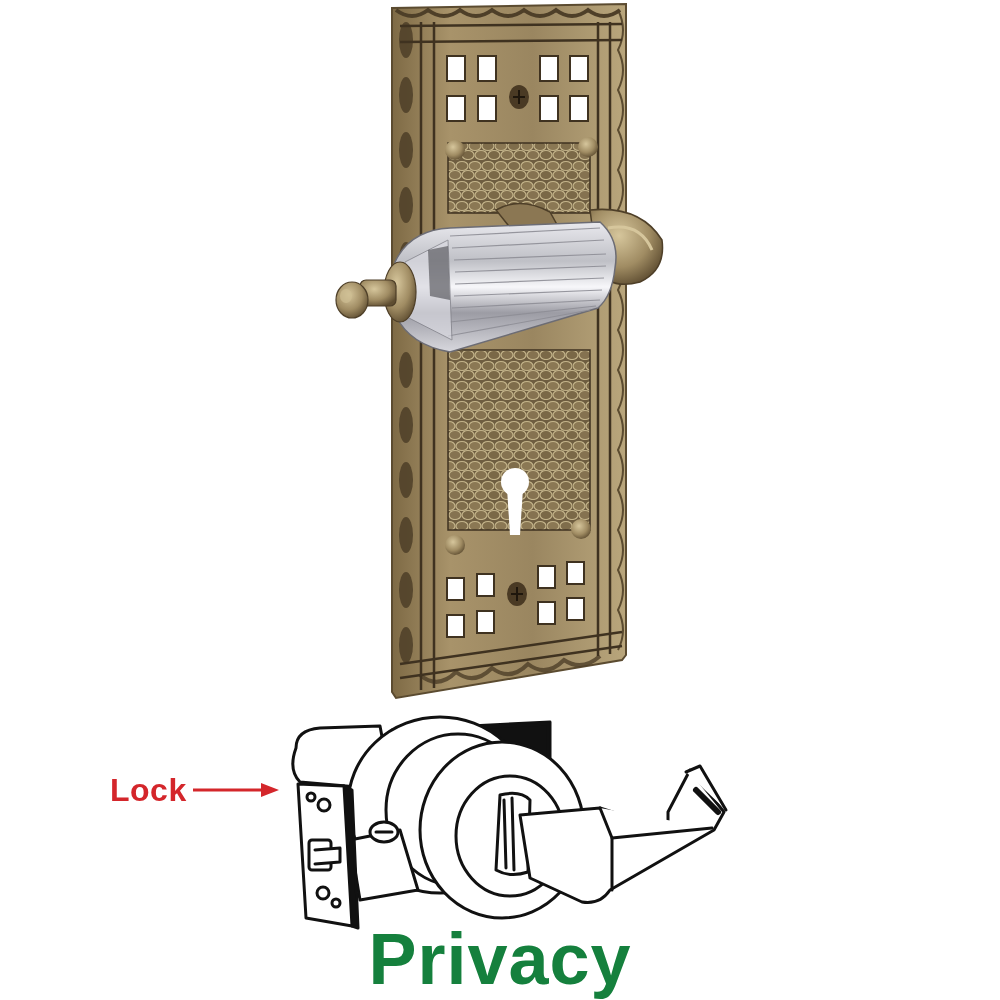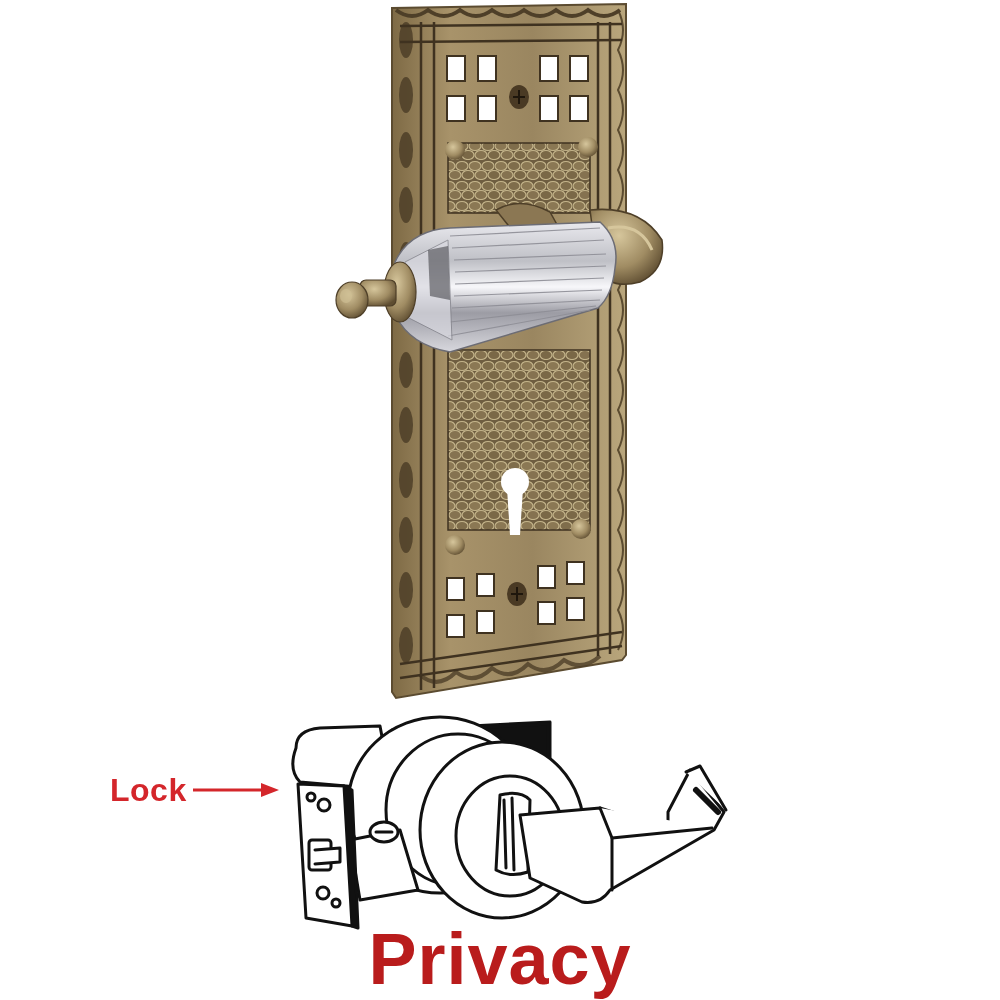--- a/index.html
+++ b/index.html
@@ -6,21 +6,21 @@
   body { width: 1000px; height: 1000px; position: relative; overflow: hidden;
          font-family: "Liberation Sans", sans-serif; }
   .stage { position: absolute; left: 0; top: 0; width: 1000px; height: 730px; }
   .product-photo { position: absolute; left: 300px; top: 0; width: 380px; height: 700px; }
   .lockset-diagram { position: absolute; left: 280px; top: 700px; width: 460px; height: 230px; }
   .lock-callout { position: absolute; left: 110px; top: 768px; height: 44px; display: flex; align-items: center; }
   .lock-label { color: #d4262b; font-weight: bold; font-size: 32px; letter-spacing: 0.5px;
                 font-family: "Liberation Sans", sans-serif; }
   .lock-arrow { margin-left: 6px; }
   .function-caption { position: absolute; left: 0; width: 1000px; top: 918px; text-align: center;
-                      font-size: 72px; font-weight: bold; color: #b91c1c;
+                      font-size: 72px; font-weight: bold; color: #15803d;
                       font-family: "Liberation Sans", sans-serif; letter-spacing: 1px; }
 </style>
 </head>
 <body>
 
 <div class="stage">
 
   <svg class="product-photo" viewBox="300 0 380 700" xmlns="http://www.w3.org/2000/svg">
     <defs>
       <linearGradient id="brass" x1="0" y1="0" x2="1" y2="0">

